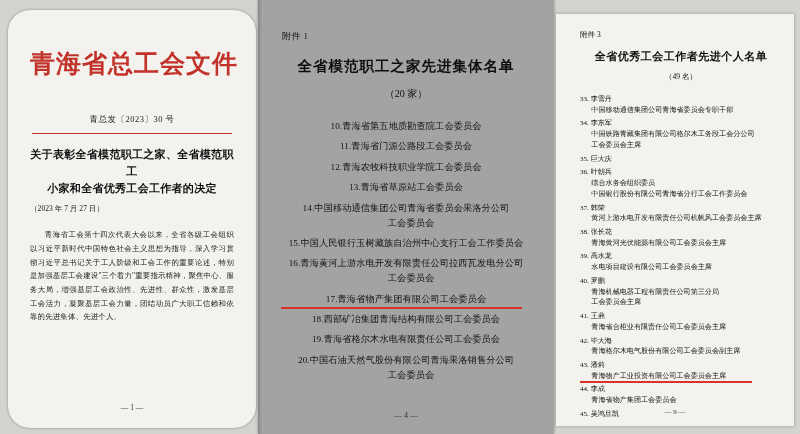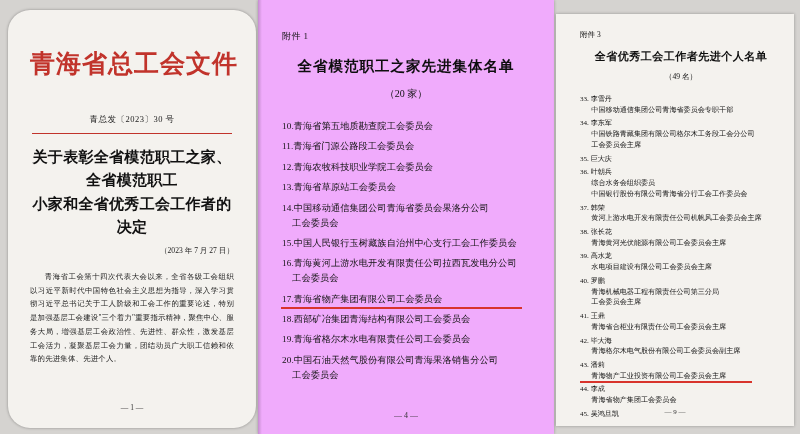--- a/index.html
+++ b/index.html
@@ -56,29 +56,29 @@
     margin-top: 36px;
     letter-spacing: 0.5px;
   }
   .red-rule {
     height: 1.6px;
     background: #c1332b;
     margin: 7px 2px 0 2px;
   }
   .doc-title {
     text-align: center;
-    font-size: 15px;
+    font-size: 11px;
     font-weight: bold;
     color: #111;
     line-height: 1.55;
     margin-top: 12px;
     letter-spacing: 0.3px;
   }
   .doc-date {
-    text-align: right;
+    text-align: left;
     font-size: 7.6px;
     color: #222;
     margin-top: 7px;
   }
   .doc-body {
     margin-top: 14px;
     font-size: 7.4px;
     color: #1b1b1b;
     line-height: 1.85;
     text-align: justify;
@@ -95,21 +95,21 @@
     color: #333;
   }
 
   
   .doc-center {
     position: absolute;
     left: 258px;
     top: 0px;
     width: 296px;
     height: 434px;
-    background: #f0abfc;
+    background: #a3a3a3;
     box-shadow: 0 0 3px rgba(0,0,0,.3);
     overflow: hidden;
   }
   .doc-center-inner {
     padding: 30px 24px 0 24px;
     box-sizing: border-box;
     height: 100%;
     position: relative;
   }
   .attach-label {
@@ -134,20 +134,21 @@
   .center-list {
     margin-top: 18px;
     font-size: 9.2px;
     color: #131313;
     line-height: 1.62;
   }
   .center-list .entry {
     margin-bottom: 5.5px;
     letter-spacing: 0.1px;
     position: relative;
+    text-align: center;
   }
   .center-list .entry .l2 {
     display: block;
     text-indent: 1.1em;
   }
   .entry.highlight {
     position: relative;
   }
   .entry.highlight .underline-red {
     position: absolute;

